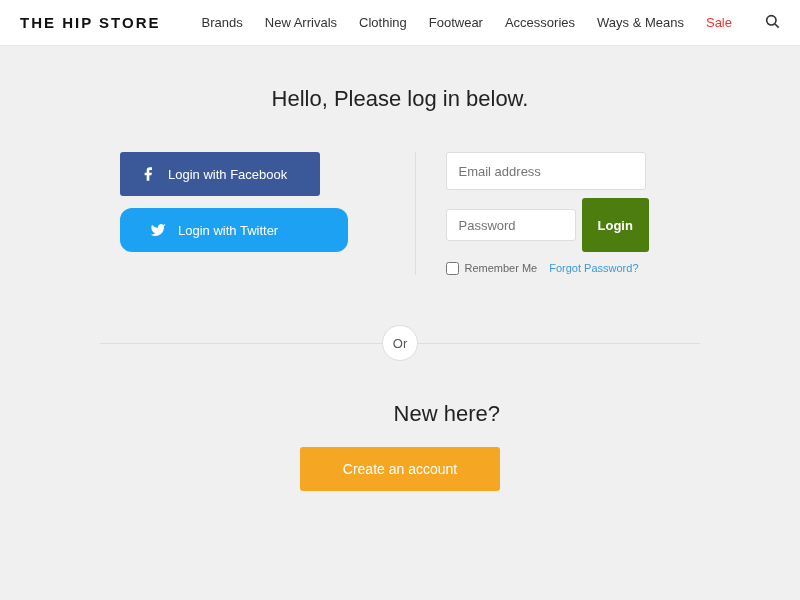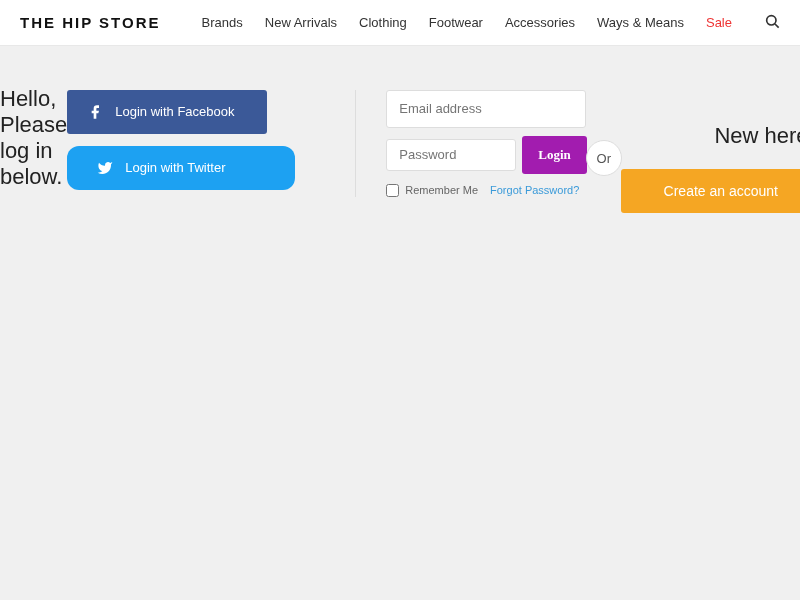--- a/index.html
+++ b/index.html
@@ -43,21 +43,21 @@
       color: #e33;
     }
     .search-icon-wrap {
       margin-left: 10px;
       cursor: pointer;
     }
 
     
     main {
       display: flex;
-      flex-direction: row;
+      flex-direction: column;
       align-items: center;
       padding-top: 40px;
     }
 
     .page-title {
       font-size: 22px;
       font-weight: 400;
       color: #222;
       margin-bottom: 40px;
     }
@@ -159,30 +159,29 @@
       padding: 0 12px;
       border: 1px solid #ddd;
       border-radius: 3px;
       font-size: 13px;
       color: #999;
       outline: none;
       background: #fff;
     }
 
     .btn-login {
-      background: #a21caf;
+      background: #4d7c0f;
       color: #fff;
       border: none;
       border-radius: 3px;
-      height: 38px;
+      height: 54px;
       padding: 0 16px;
       font-size: 13px;
       font-weight: bold;
       cursor: pointer;
-      font-family: Liberation Serif, serif;
     }
 
     .remember-row {
       display: flex;
       gap: 6px;
       margin-top: 2px;
     }
 
     .remember-row input[type="checkbox"] {
       width: 13px;

